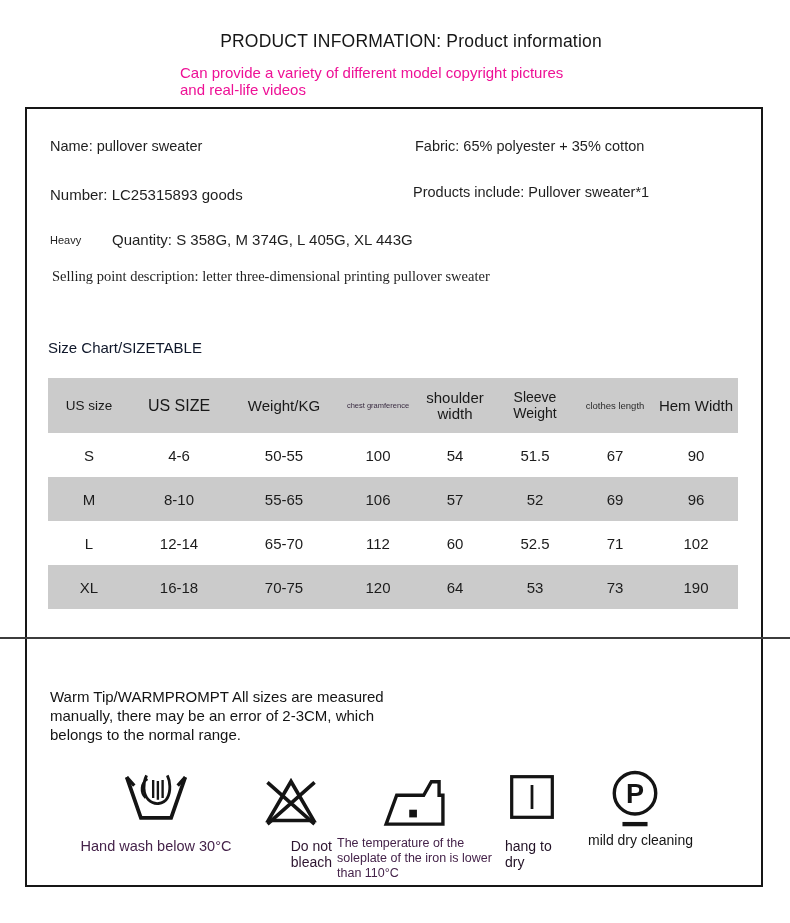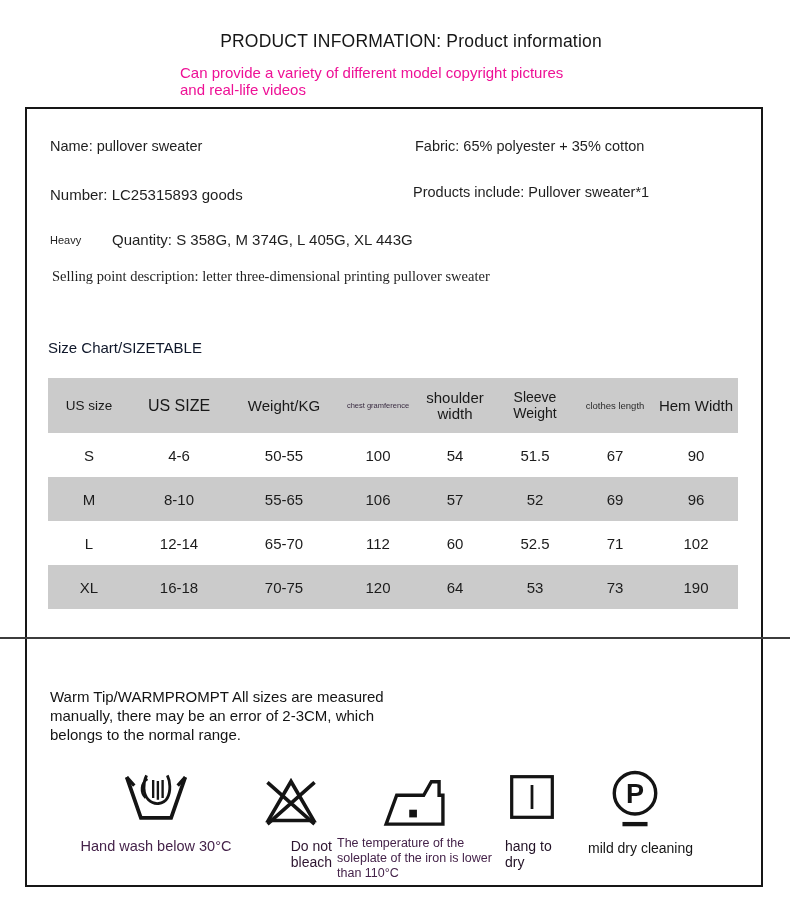--- a/index.html
+++ b/index.html
@@ -61,21 +61,21 @@
   .ci-handwash .care-label{position:absolute;top:70px;left:-52px;width:172px;
         text-align:center;white-space:nowrap;font-size:14.5px;color:var(--c-caption-purple);}
   .ci-bleach{top:773px;left:262px;}
   .ci-bleach .care-label{position:absolute;top:65px;left:0;width:70px;color:#2e1530;text-align:right;}
   .ci-iron{top:776px;left:383px;}
   .ci-iron .care-label{position:absolute;top:60px;left:-46px;width:156px;
         font-size:12.5px;line-height:1.2;color:var(--c-caption-purple);}
   .ci-hang{top:773px;left:508px;}
   .ci-hang .care-label{position:absolute;top:65px;left:-3px;width:66px;color:#221226;}
   .ci-dryclean{top:768px;left:608px;}
-  .ci-dryclean .care-label{position:absolute;top:72px;left:-20px;width:130px;
+  .ci-dryclean .care-label{position:absolute;top:64px;left:-20px;width:130px;
         white-space:nowrap;color:#151515;}
   .p-letter{font-family:"Liberation Sans",sans-serif;font-weight:700;}
 </style>
 </head>
 <body>
 
 <div class="page">
 
   <h1 class="title">PRODUCT INFORMATION: Product information</h1>
   <div class="subtitle">Can provide a variety of different model copyright pictures and real-life videos</div>

